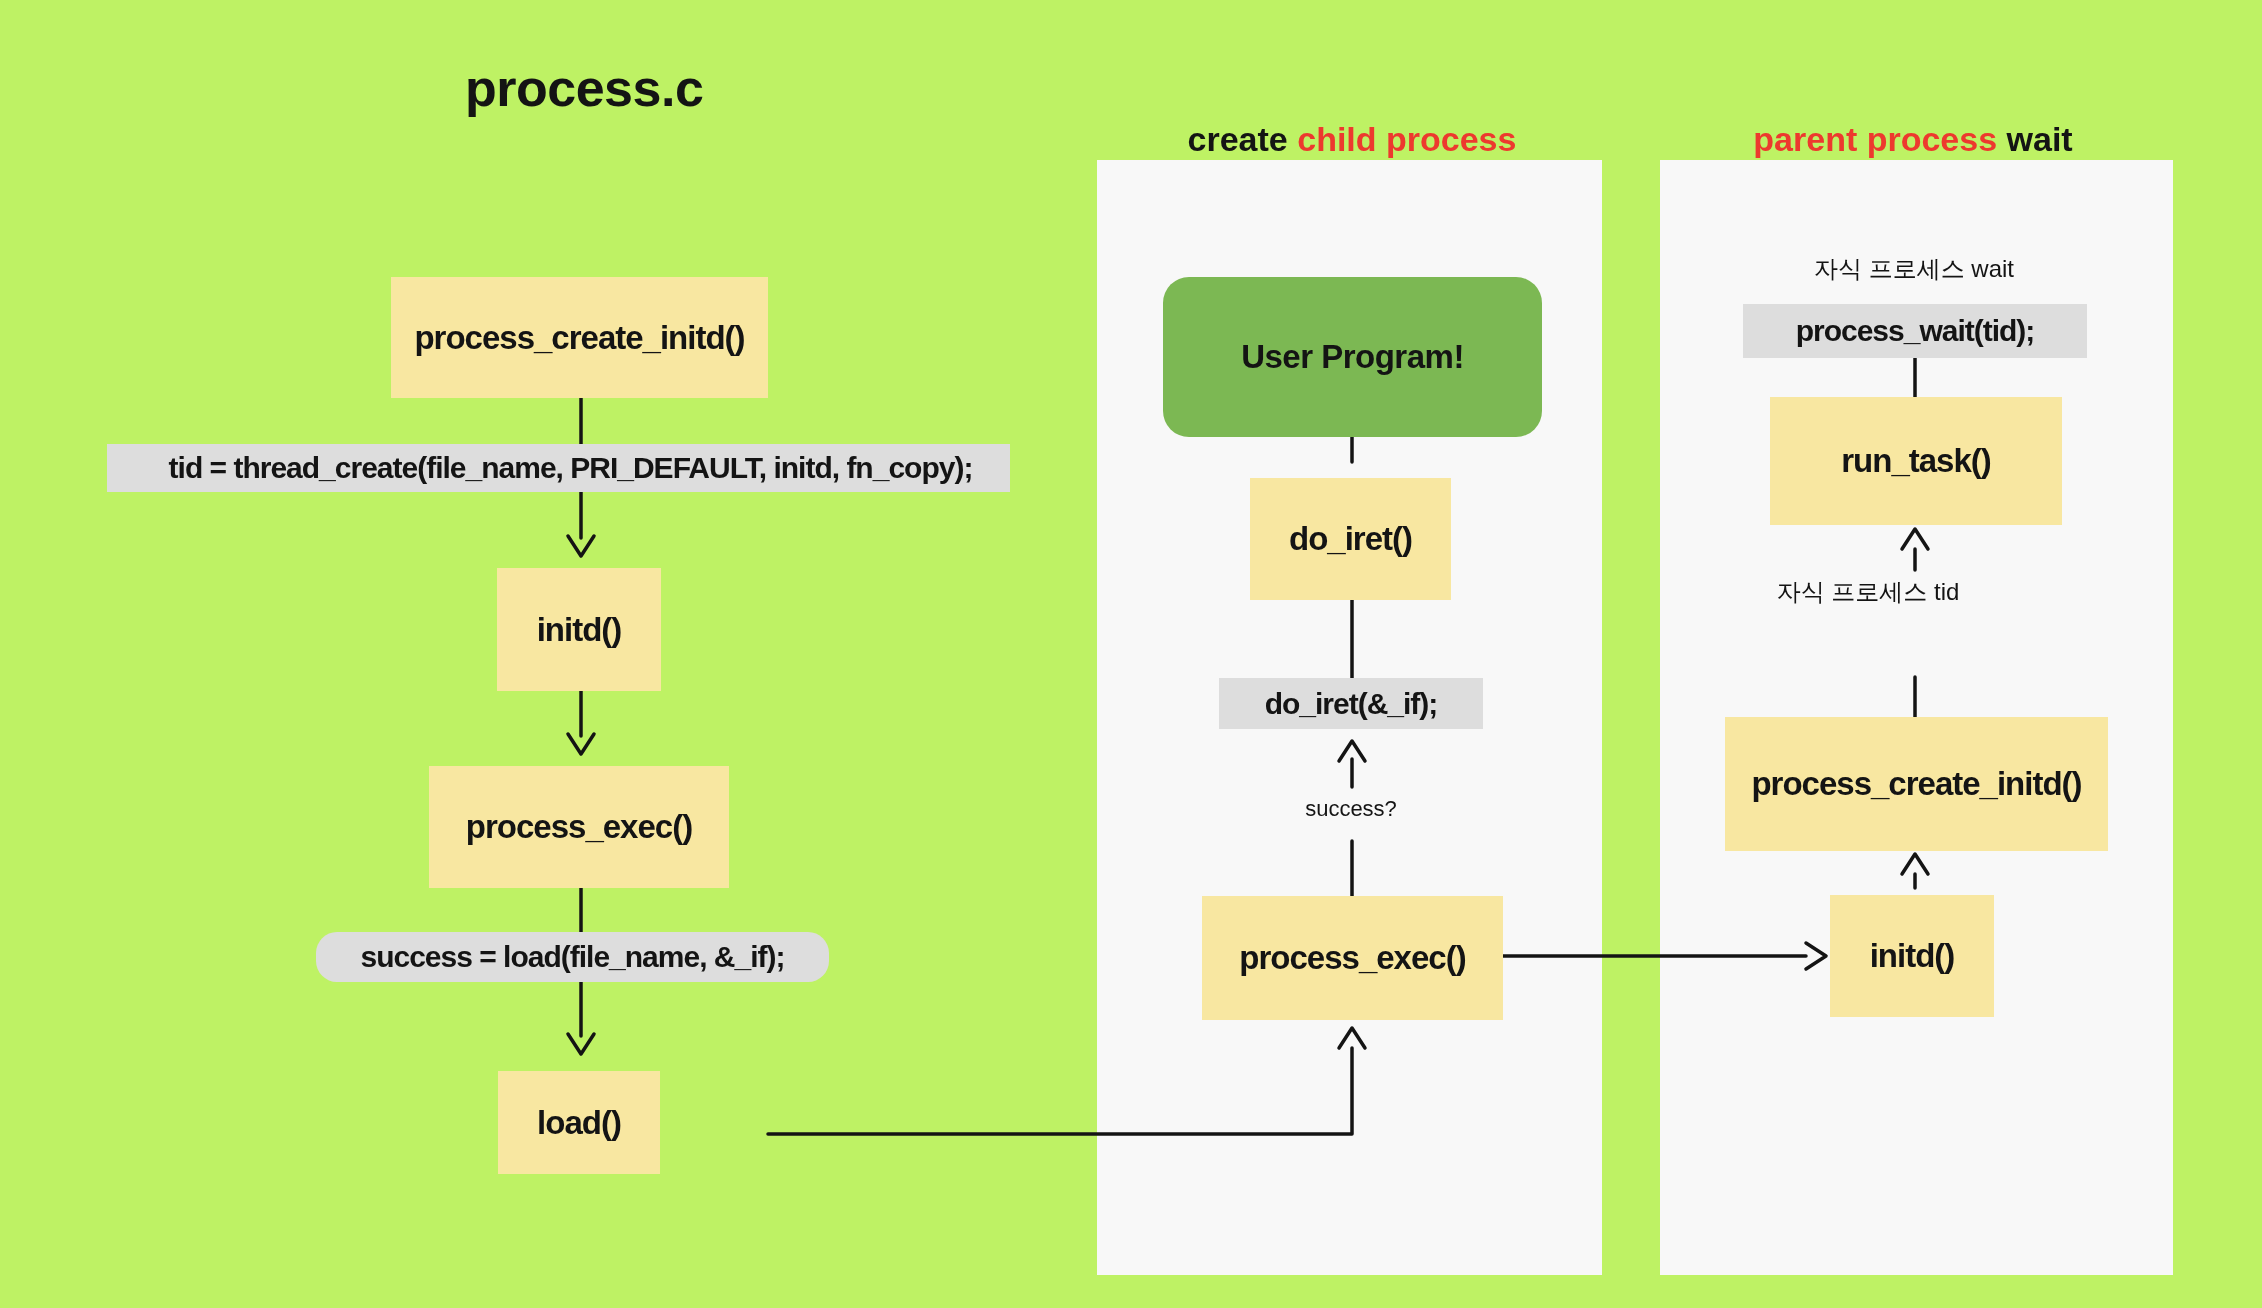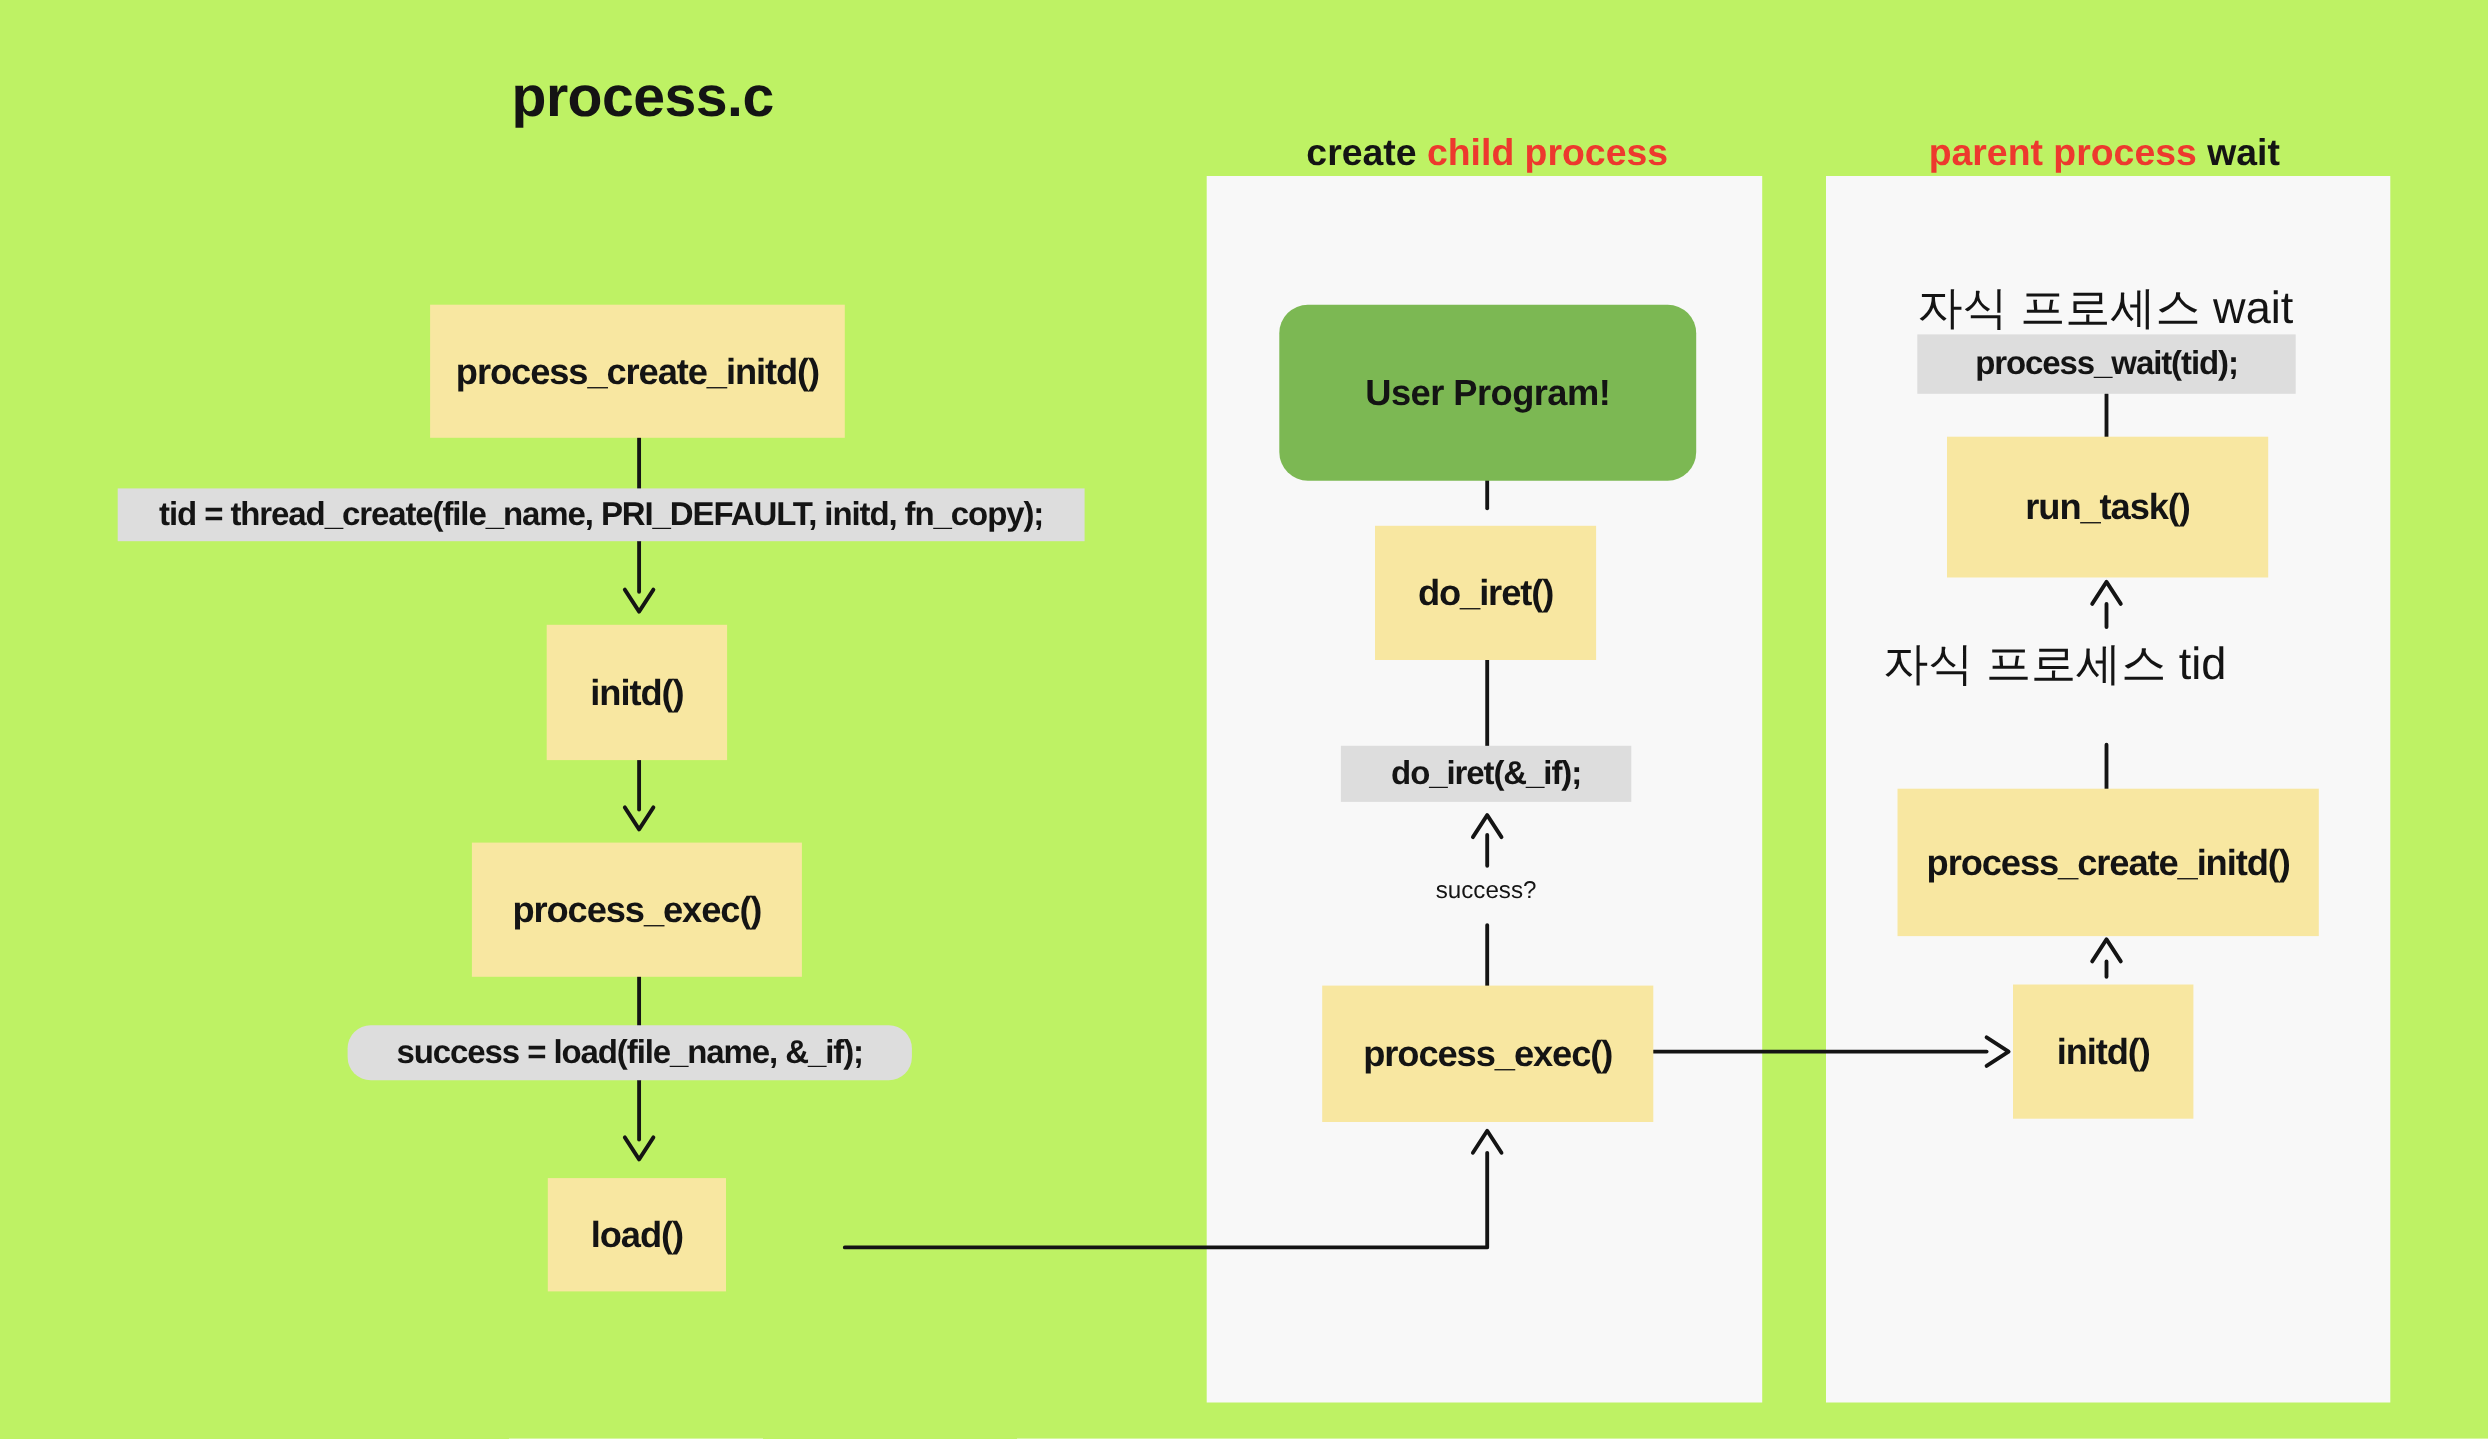--- a/index.html
+++ b/index.html
@@ -30,21 +30,21 @@
   }
   .node.green{background:#7CB853;border-radius:26px;letter-spacing:-0.5px;}
   .code-bar{
     position:absolute;background:#DDDDDD;
     display:flex;align-items:center;justify-content:center;
     font-weight:700;font-size:30px;letter-spacing:-1px;
     white-space:nowrap;color:#141414;
   }
   .free-label{
     position:absolute;transform:translateX(-50%);
-    font-size:41px;font-weight:400;white-space:nowrap;color:#141414;
+    font-size:24px;font-weight:400;white-space:nowrap;color:#141414;
   }
   svg.edges{position:absolute;left:0;top:0;}
   svg.edges *{vector-effect:non-scaling-stroke;}
 </style>
 </head>
 <body>
 
 <div id="canvas">
 
   <div class="panel" style="left:1097px;top:160px;width:505px;height:1115px;"></div>
@@ -114,21 +114,21 @@
     <span> </span>
     <span class="red">child process</span>
   </div>
   <div class="hdr" style="left:1913px;top:120px;">
     <span class="red">parent process</span>
     <span> </span>
     <span>wait</span>
   </div>
 
   <div class="node" style="left:391px;top:277px;width:377px;height:121px;">process_create_initd()</div>
-  <div class="code-bar" style="left:107px;top:444px;width:879px;height:48px;">tid = thread_create(file_name, PRI_DEFAULT, initd, fn_copy);</div>
+  <div class="code-bar" style="left:107px;top:444px;width:879px;height:48px;padding-left:24px;">tid = thread_create(file_name, PRI_DEFAULT, initd, fn_copy);</div>
   <div class="node" style="left:497px;top:568px;width:164px;height:123px;">initd()</div>
   <div class="node" style="left:429px;top:766px;width:300px;height:122px;">process_exec()</div>
   <div class="code-bar" style="left:316px;top:932px;width:513px;height:50px;border-radius:21px;">success = load(file_name, &amp;_if);</div>
   <div class="node" style="left:498px;top:1071px;width:162px;height:103px;">load()</div>
 
   <div class="node green" style="left:1163px;top:277px;width:379px;height:160px;">User Program!</div>
   <div class="node" style="left:1250px;top:478px;width:201px;height:122px;">do_iret()</div>
   <div class="code-bar" style="left:1219px;top:678px;width:264px;height:51px;">do_iret(&amp;_if);</div>
   <div class="free-label" style="left:1351px;top:796px;font-size:22px;">success?</div>
   <div class="node" style="left:1202px;top:896px;width:301px;height:124px;">process_exec()</div>

